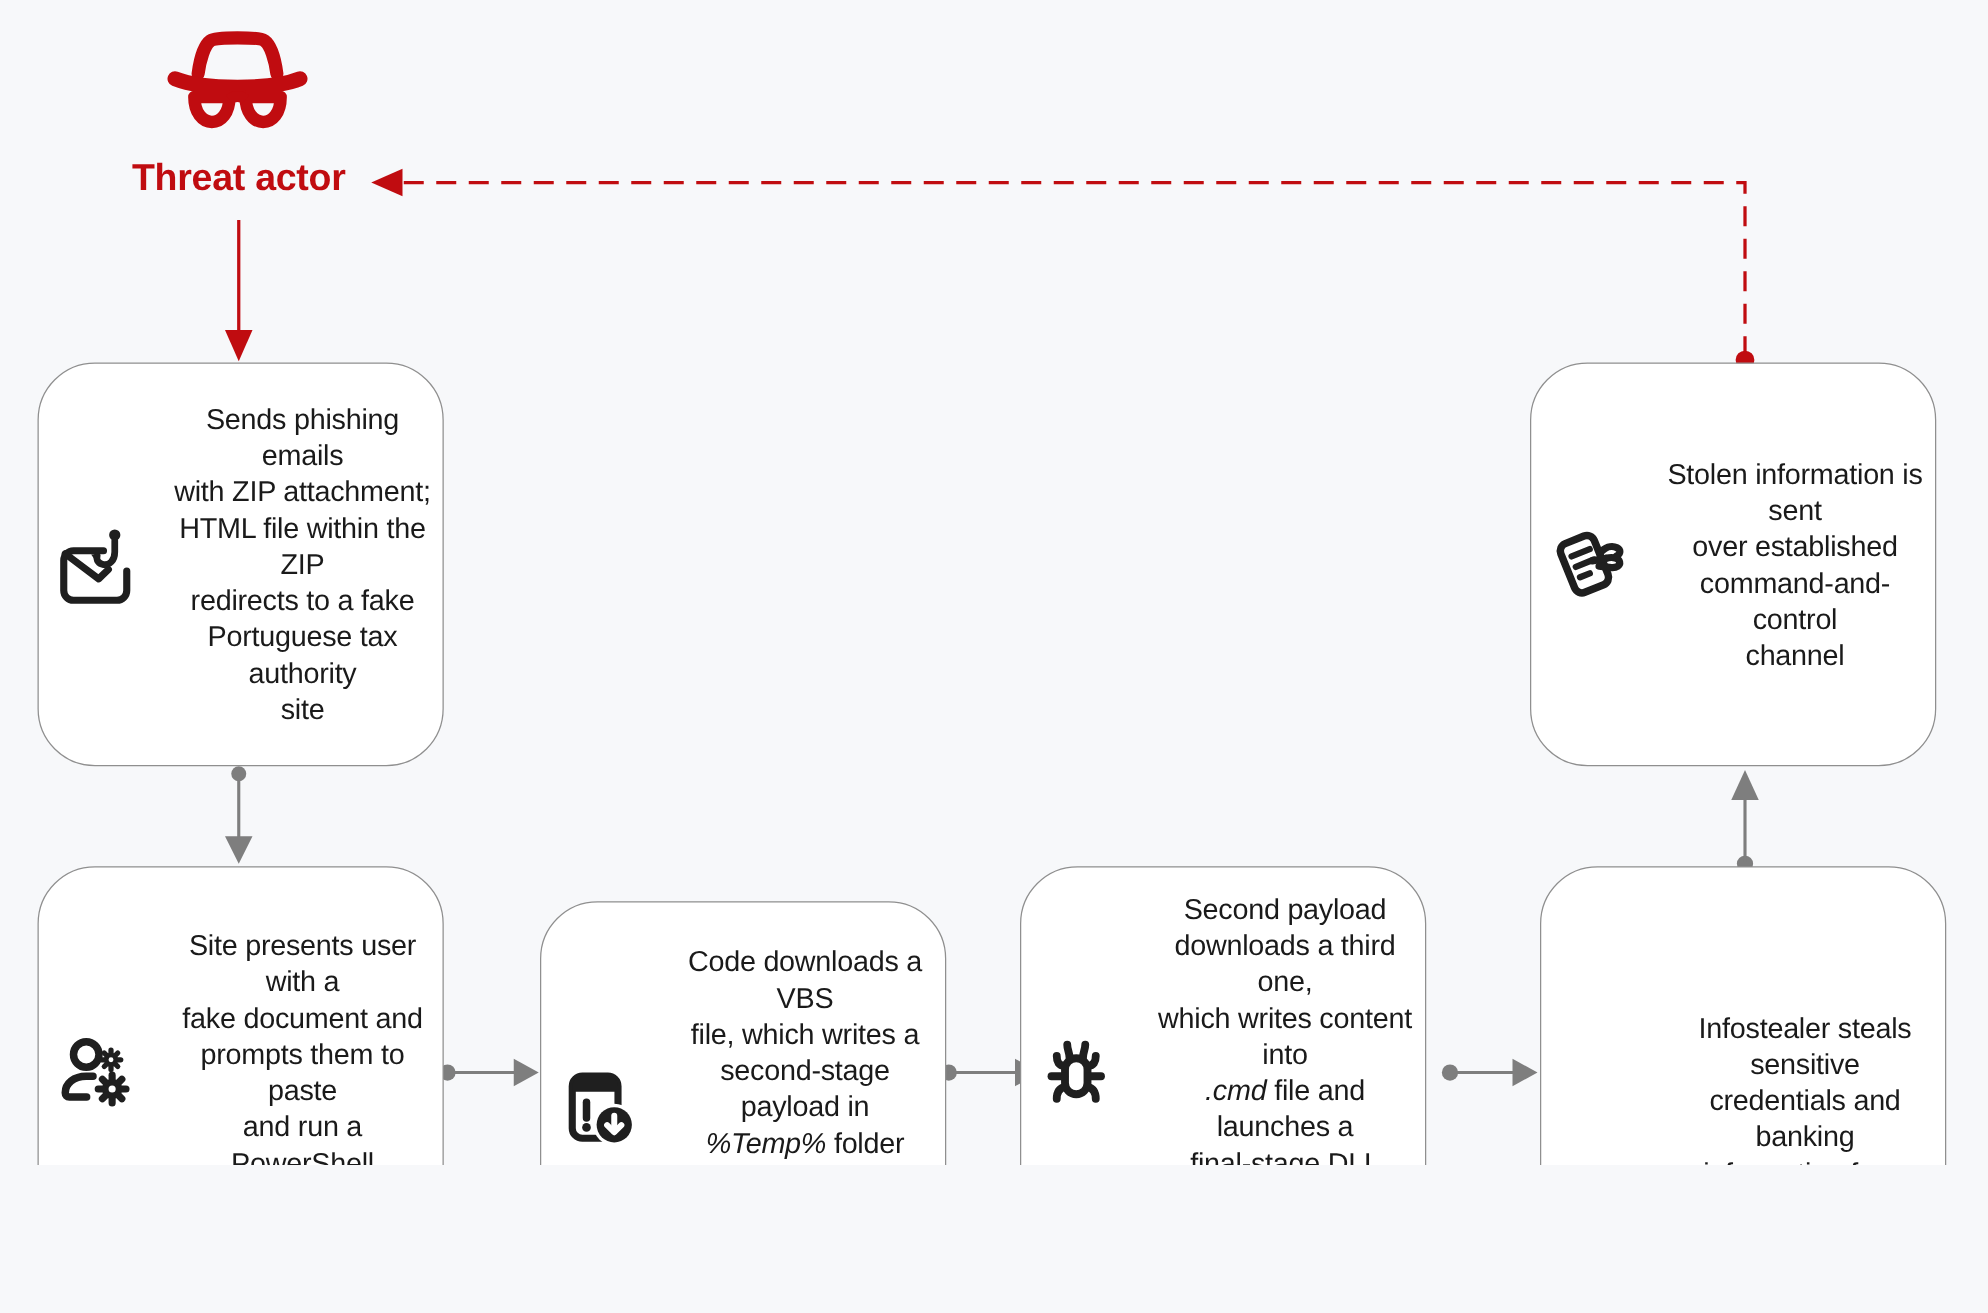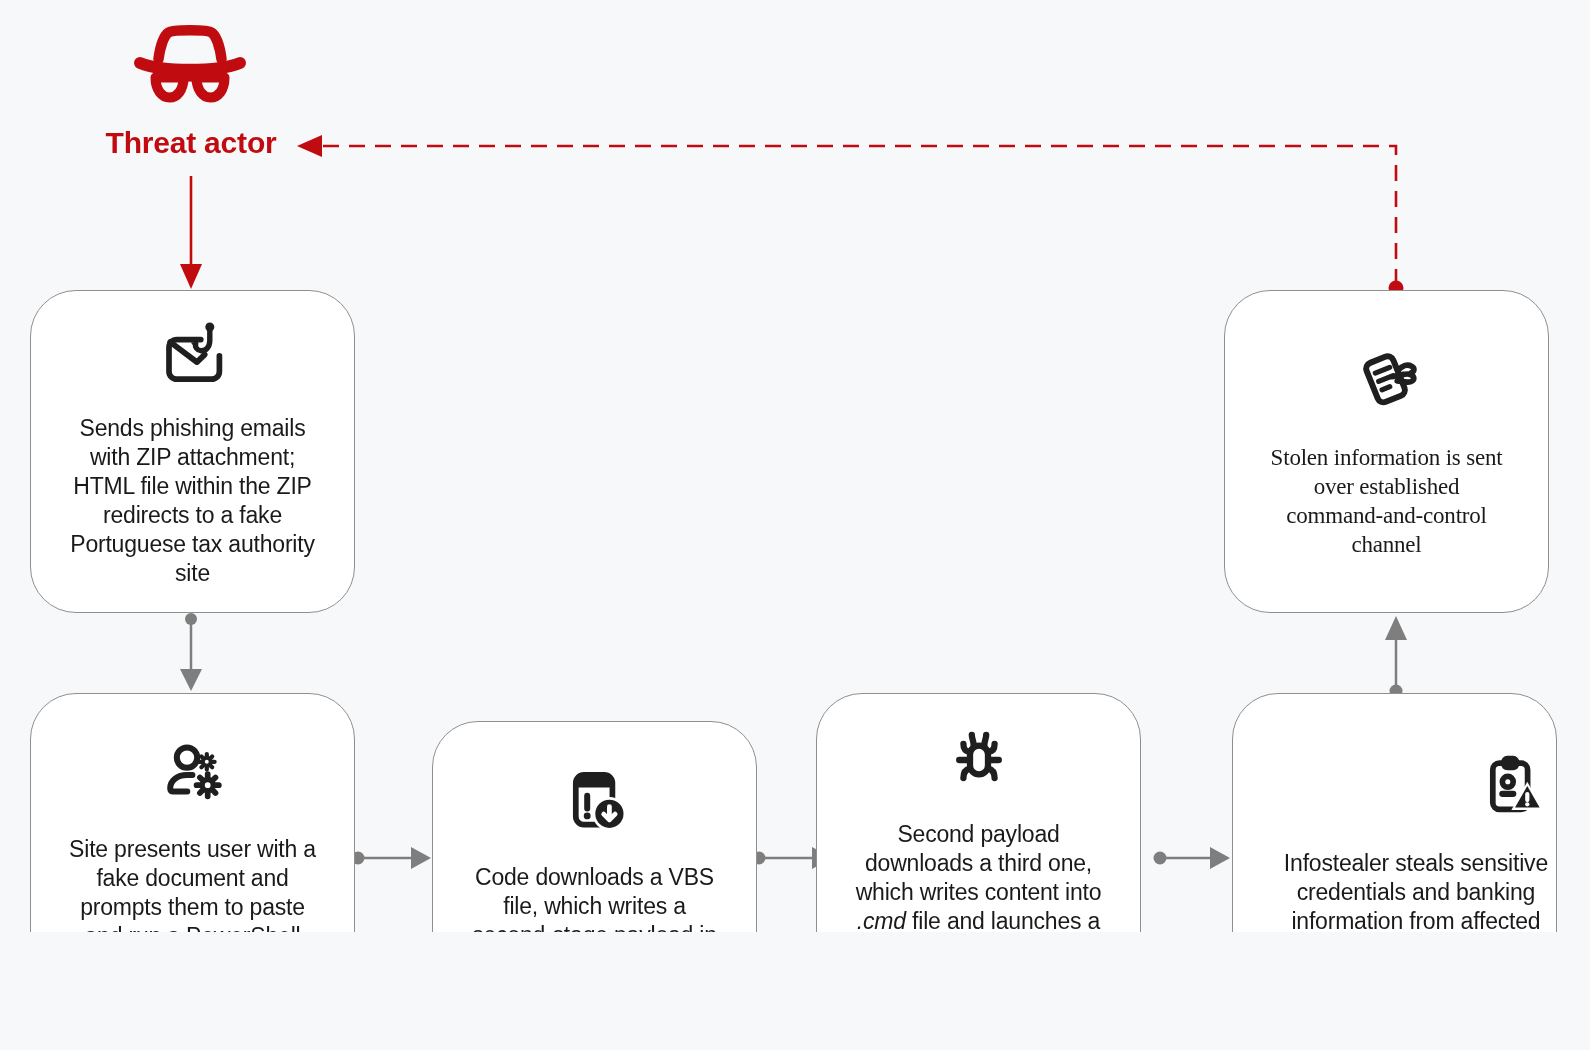--- a/index.html
+++ b/index.html
@@ -44,21 +44,21 @@
     color: var(--accent-red);
     letter-spacing: -0.2px;
   }
   .box {
     position: absolute;
     width: 325px;
     background: #ffffff;
     border: 1.6px solid var(--box-border);
     border-radius: 46px;
     display: flex;
-    flex-direction: column;
+    flex-direction: row;
     align-items: center;
     justify-content: center;
     gap: 27px;
     padding: 10px 8px;
   }
   .row-top    { top: 290px; height: 323px; }
   .row-bottom { top: 693px; height: 329px; }
   .box .icon-wrap { width: 72px; height: 72px; flex: 0 0 auto; }
   .box .icon-wrap svg { width: 100%; height: 100%; }
   .box-text {
@@ -231,21 +231,21 @@
         <line class="stroke-icon" stroke-width="2.1" x1="8.8" y1="14.6" x2="12.4" y2="14.6"></line>
         <path fill="#ffffff" d="M17.1,10.6 L22.4,20 H11.8 Z"></path>
         <path class="fill-icon" stroke="var(--icon-color)" stroke-width="1.4" stroke-linejoin="round" d="M17.1,12 L21.2,19.2 H13 Z"></path>
         <line stroke="#ffffff" stroke-width="1.4" stroke-linecap="round" x1="17.1" y1="14.7" x2="17.1" y2="16.7"></line>
         <circle fill="#ffffff" cx="17.1" cy="18.1" r="0.72"></circle>
       </svg>
     </div>
     <div class="box-text">Infostealer steals sensitive<br>credentials and banking<br>information from affected<br>device</div>
   </div>
 
-  <div class="box row-top" style="left:1224px;font-family:Liberation Serif, serif;">
+  <div class="box row-top" style="left:1224px;">
     <div class="icon-wrap">
       <svg viewBox="0 0 24 24">
         <g transform="rotate(-22 11.5 12)">
           <rect class="stroke-icon" stroke-width="2" x="6.8" y="4.8" width="9.6" height="14" rx="2.1"></rect>
           <line class="stroke-icon" stroke-width="1.7" x1="9.2" y1="8.6" x2="14.4" y2="8.6"></line>
           <line class="stroke-icon" stroke-width="1.7" x1="9.2" y1="11.6" x2="14.4" y2="11.6"></line>
           <line class="stroke-icon" stroke-width="1.7" x1="9.2" y1="14.6" x2="12" y2="14.6"></line>
         </g>
         <g>
           <path class="stroke-icon" stroke-width="1.9" d="M15.6,8.9 c1.3,-1.6 3.1,-2.3 4.6,-1.5 c1.1,0.6 1,1.6 -0.1,2.2"></path>

